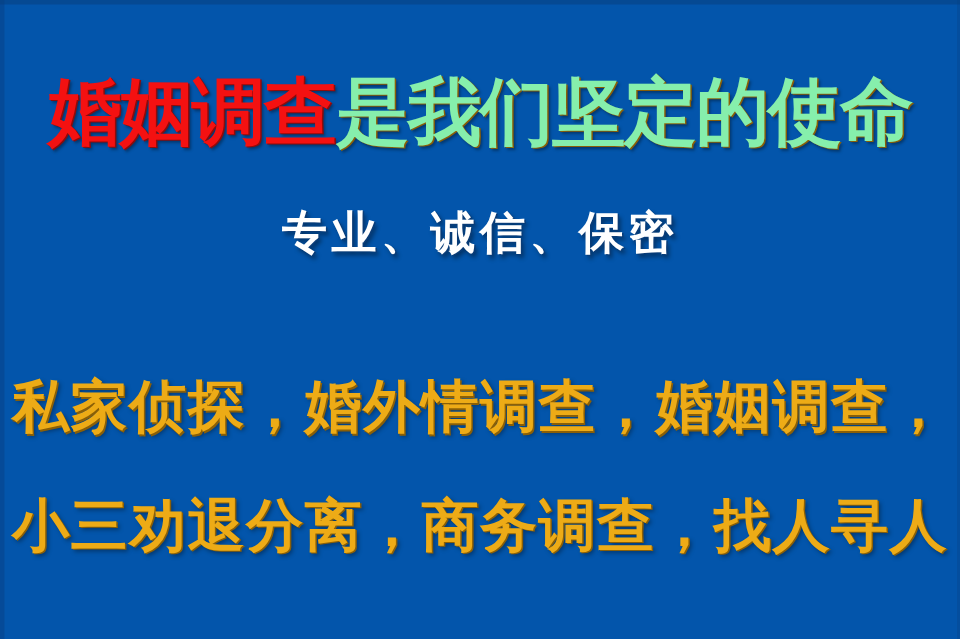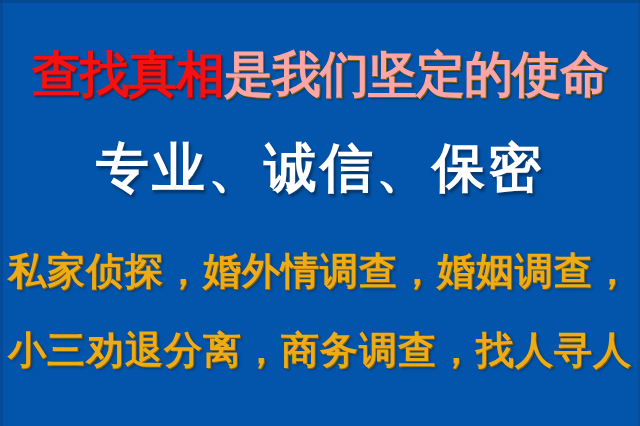--- a/index.html
+++ b/index.html
@@ -67,30 +67,30 @@
     display: inline-block;
     letter-spacing: -1px;
   }
   .run-red {
     color: #f41111;
     text-shadow:
        1px 1px 0 #8d0b0b,
        2px 2px 2px rgba(0,0,0,.35);
   }
   .run-gold {
-    color: #fca5a5;
+    color: #86efac;
     text-shadow:
        1px 1px 0 #8a5f07,
        2px 2px 2px rgba(0,0,0,.35);
   }
 
   
   .line-slogan {
     top: 141px;
-    font-size: 53px;
+    font-size: 30px;
     color: #ffffff;
     letter-spacing: 3px;
     text-shadow:
        1px 1px 0 #0a3c77,
        2px 3px 3px rgba(0,0,0,.40);
   }
 
   
   .line-services {
     font-size: 38px;
@@ -106,21 +106,21 @@
 </head>
 <body>
 
 <div class="banner">
 
   <div class="banner-edge-top"></div>
   <div class="banner-edge-left"></div>
   <div class="banner-edge-right"></div>
 
   <div class="line line-headline">
-    <span class="run run-red">查找真相</span><span class="run run-gold">是我们坚定的使命</span>
+    <span class="run run-red">婚姻调查</span><span class="run run-gold">是我们坚定的使命</span>
   </div>
 
   <div class="line line-slogan">专业、诚信、保密</div>
 
   <div class="line line-services line-services-2">小三劝退分离，商务调查，找人寻人</div>
 
   <div class="line line-services line-services-1">私家侦探，婚外情调查，婚姻调查，</div>
 
 </div>
 

